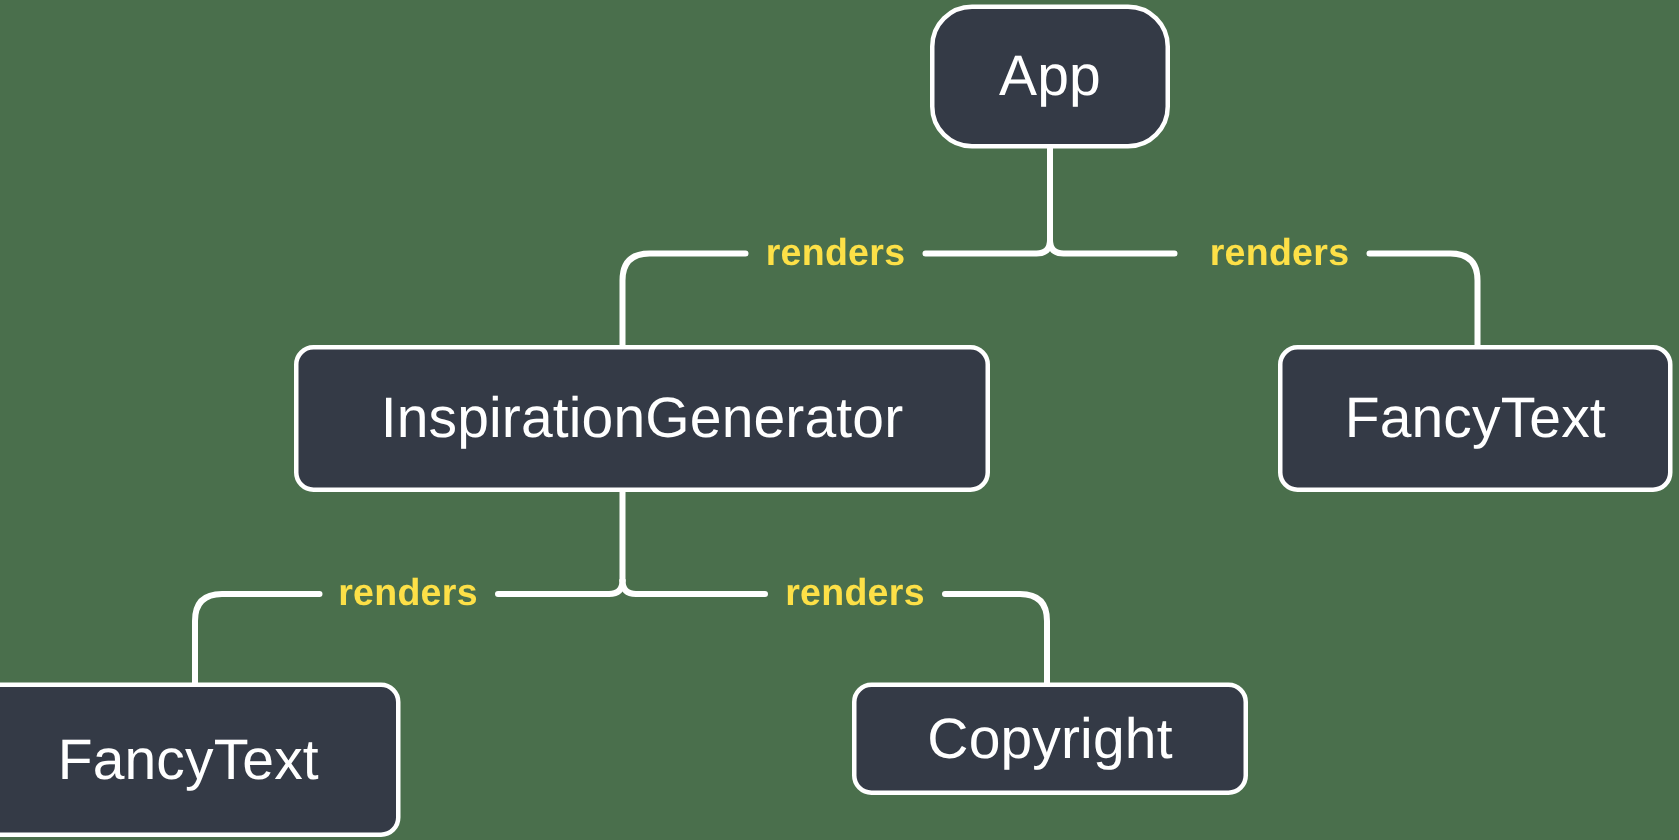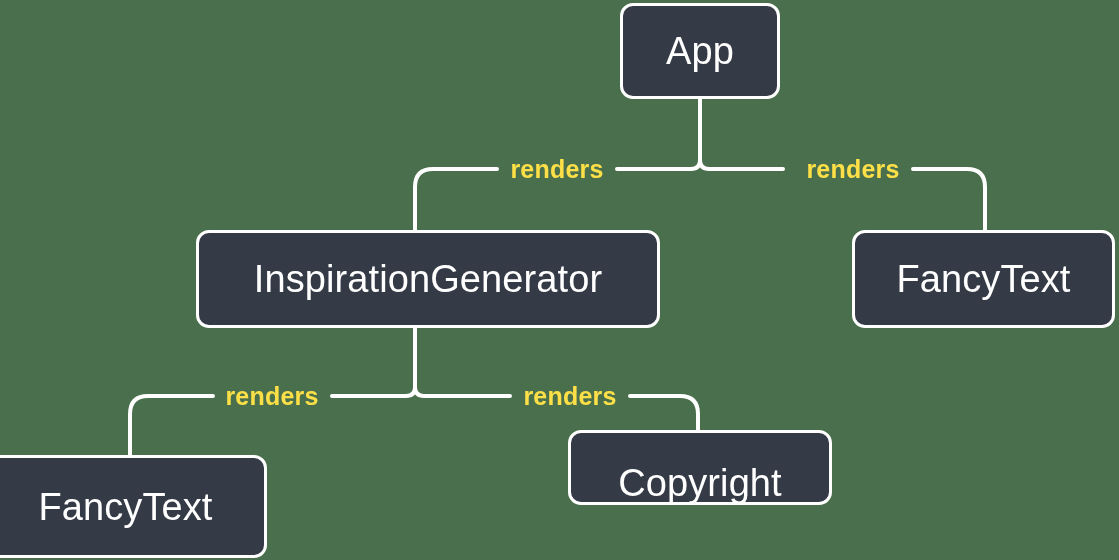--- a/index.html
+++ b/index.html
@@ -71,37 +71,37 @@
       <path d="M415,328 L415,387"></path>
 
       <path d="M415,387 Q415,396 406,396 L332,396"></path>
       <path d="M213,396 L148,396 Q130,396 130,414 L130,455"></path>
 
       <path d="M415,387 Q415,396 424,396 L510,396"></path>
       <path d="M630,396 L680,396 Q698,396 698,414 L698,455"></path>
     </g>
   </svg>
 
-  <div class="node" style="left:620px; top:3px; width:160px; height:96px;">
+  <div class="node" style="left:620px; top:3px; width:160px; height:96px;border-radius:28px;">
     <span>App</span>
   </div>
 
   <div class="node" style="left:196px; top:230px; width:464px; height:98px;text-align:right;">
     <span>InspirationGenerator</span>
   </div>
 
   <div class="node" style="left:852px; top:230px; width:263px; height:98px;">
     <span>FancyText</span>
   </div>
 
   <div class="node" style="left:-16px; top:455px; width:283px; height:103px;">
     <span>FancyText</span>
   </div>
 
-  <div class="node" style="left:568px; top:430px; width:264px; height:75px;align-items:flex-end;">
+  <div class="node" style="left:568px; top:455px; width:264px; height:75px;">
     <span>Copyright</span>
   </div>
 
   <div class="edge-label" style="left:557px; top:169px;">renders</div>
 
   <div class="edge-label" style="left:853px; top:169px;">renders</div>
 
   <div class="edge-label" style="left:272px; top:396px;">renders</div>
 
   <div class="edge-label" style="left:570px; top:396px;">renders</div>

